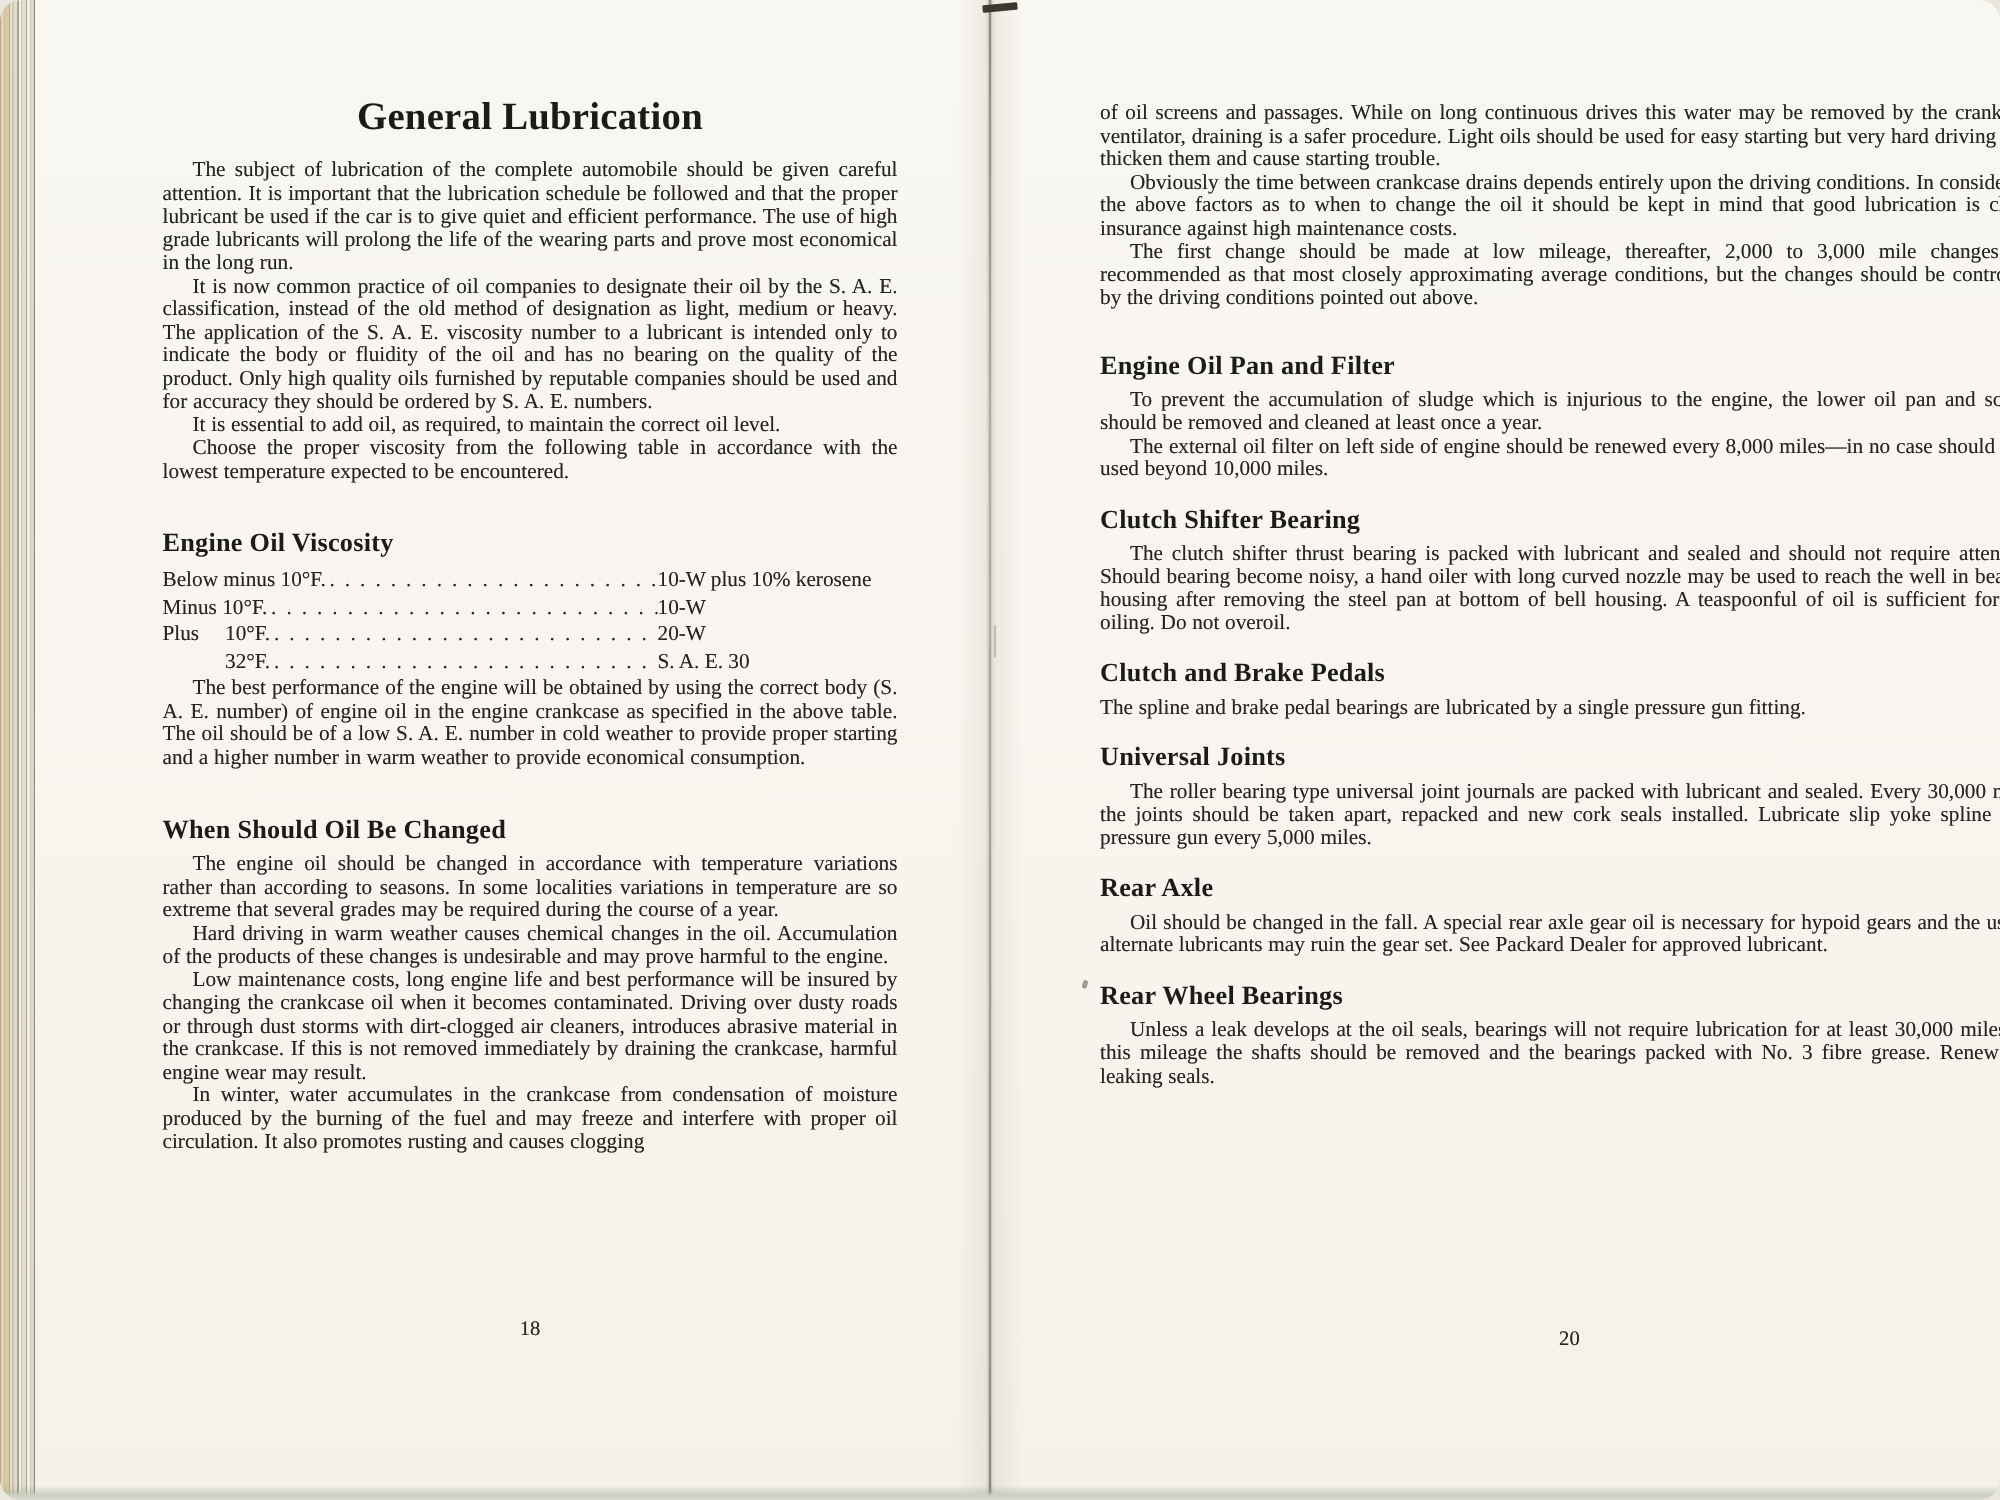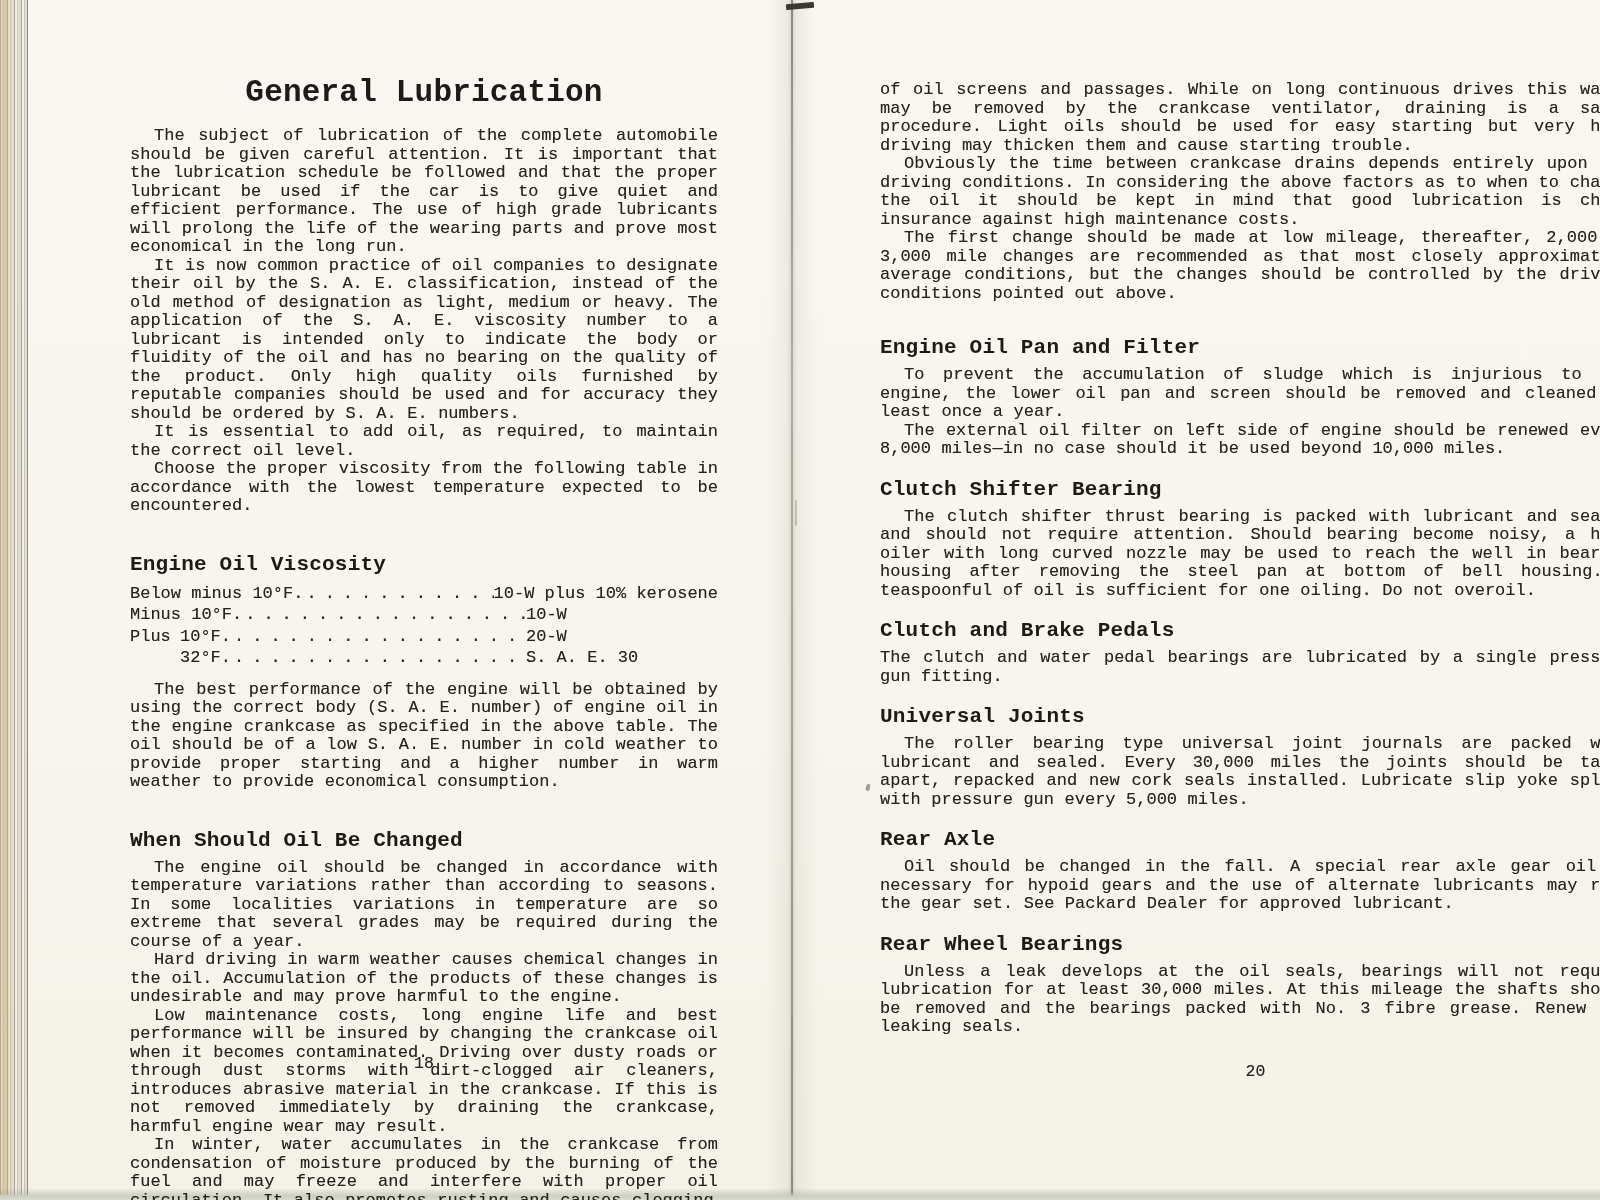--- a/index.html
+++ b/index.html
@@ -1,20 +1,21 @@
 <!DOCTYPE html>
 <html><head>
 <meta charset="utf-8">
 <style>
   html,body{margin:0;padding:0;background:#e8e6dd;}
   .spread{
     position:relative;width:1600px;height:1200px;overflow:hidden;
     background:linear-gradient(180deg,#f9f7f1 0%,#f7f5ee 55%,#f4f1e8 100%);
-    font-family:Liberation Mono, monospace;
+    font-family:Liberation Serif, serif;
     color:#26241f;
+    border-radius:17px;
   }
   
   .page-edge-stack{
     position:absolute;left:0;top:0;width:27px;height:100%;
     background:
       linear-gradient(90deg, rgba(203,178,122,.45) 7px, rgba(203,178,122,0) 12px),
       repeating-linear-gradient(90deg,
         rgba(110,106,96,.60) 0 1px,
         rgba(242,239,230,.95) 1px 3px,
         rgba(168,162,146,.55) 3px 4px,
@@ -57,21 +58,21 @@
   h2.gap-lg{margin-top:36px;}
   h2.gap-md{margin-top:32px;}
 
   .para{
     font-size:17px;line-height:18.5px;margin:0;
     text-align:justify;text-indent:24px;word-spacing:.3px;
     text-shadow:0 0 .4px rgba(38,36,31,.45);
   }
   .para.flush{text-indent:0;}
 
-  .vtable{margin:3px 0 12px 0;}
+  .vtable{margin:3px 0 2px 0;}
   .trow{display:flex;font-size:17px;line-height:21.5px;text-shadow:0 0 .4px rgba(38,36,31,.45);}
   .tlabel{flex:0 0 auto;}
   .pre{display:inline-block;width:50px;}
   .dots{flex:1 1 auto;overflow:hidden;white-space:nowrap;letter-spacing:8px;padding:0 4px 0 3px;}
   .dots::before{content:"..................................................";}
   .trow.no-leader .dots::before{content:"";}
   .tvalue{flex:0 0 192px;white-space:nowrap;}
 
   .page-number{
     position:absolute;text-align:center;font-size:16.5px;color:#26241f;
@@ -166,21 +167,21 @@
 
     <h2 class="heading">Clutch Shifter Bearing</h2>
     <div class="paras">
 
     <p class="para"><span>The clutch shifter thrust bearing is packed with lubricant and sealed and should not require attention. Should bearing become noisy, a hand oiler with long curved nozzle may be used to reach the well in bearing housing after removing the steel pan at bottom of bell housing. A teaspoonful of oil is sufficient for one oiling. Do not overoil.</span></p>
       </div>
 
     <h2 class="heading">Clutch and Brake Pedals</h2>
     <div class="paras">
 
-    <p class="para flush"><span>The clutch and water pedal bearings are lubricated by a single pressure gun fitting.</span></p>
+    <p class="para flush"><span>The spline and brake pedal bearings are lubricated by a single pressure gun fitting.</span></p>
       </div>
 
     <h2 class="heading">Universal Joints</h2>
     <div class="paras">
 
     <p class="para"><span>The roller bearing type universal joint journals are packed with lubricant and sealed. Every 30,000 miles the joints should be taken apart, repacked and new cork seals installed. Lubricate slip yoke spline with pressure gun every 5,000 miles.</span></p>
       </div>
 
     <h2 class="heading">Rear Axle</h2>
     <div class="paras">

